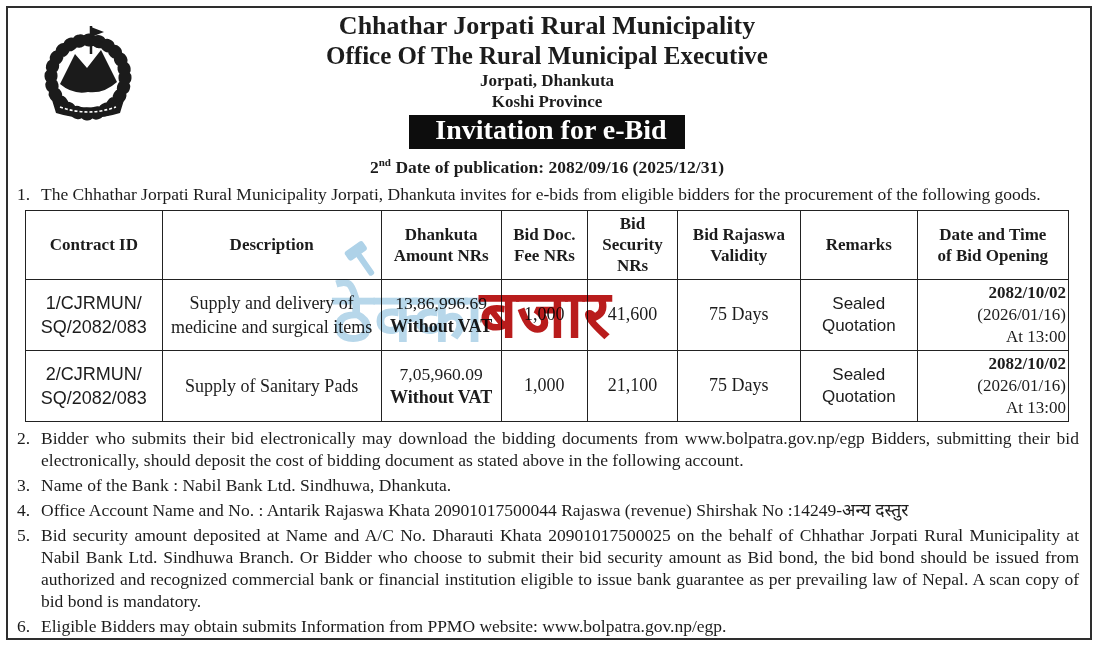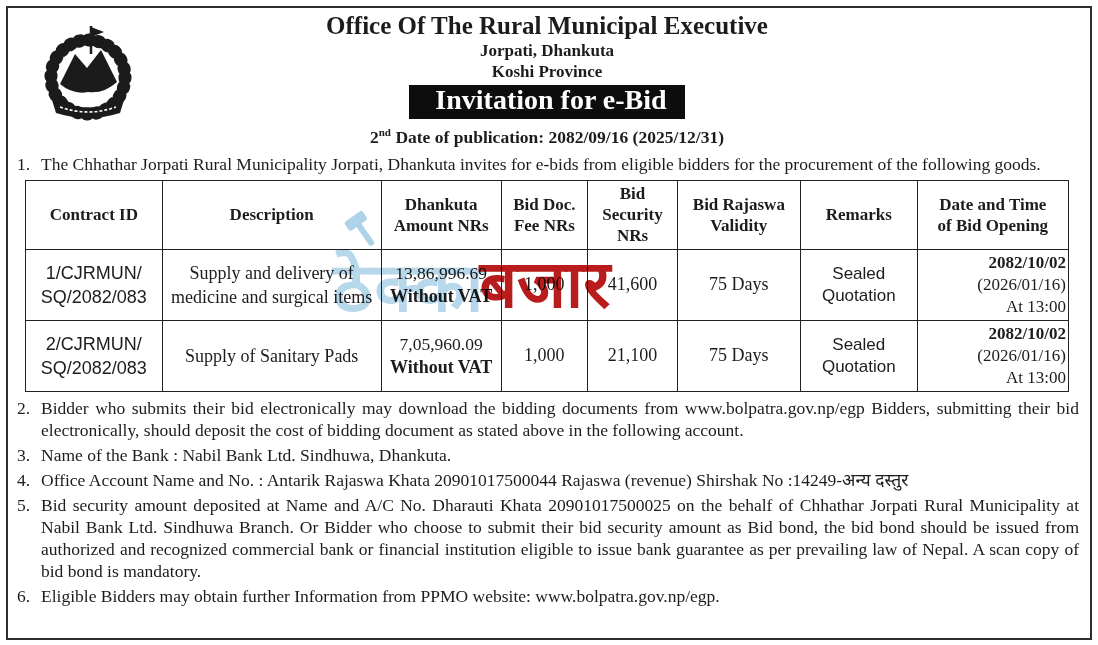--- a/index.html
+++ b/index.html
@@ -105,20 +105,21 @@
     <svg class="logo" viewBox="0 0 120 104" aria-hidden="true">
       <circle cx="60" cy="57" r="37" fill="none" stroke="#1b1b1b" stroke-width="13" stroke-dasharray="1.5 8.2" stroke-linecap="round"></circle>
       <line x1="63" y1="6" x2="63" y2="34" stroke="#1b1b1b" stroke-width="2.5"></line>
       <path d="M63 7 l13 5 -13 5 z M63 17.5 l12 4.5 -12 4.5 z" fill="#1b1b1b"></path>
       <path d="M32 64 L47 34 L59 48 L73 30 L89 62 Q76 74 60 72 Q45 75 32 64 Z" fill="#1b1b1b"></path>
       <path d="M24 80 Q60 95 96 80 L92 93 Q60 103 28 93 Z" fill="#1b1b1b"></path>
       <path d="M32 87 Q60 97 88 87" fill="none" stroke="#ffffff" stroke-width="1.6" stroke-dasharray="3 2"></path>
     </svg>
 
     <div class="head-center">
+      <div class="t-muni">Chhathar Jorpati Rural Municipality</div>
       <div class="t-office">Office Of The Rural Municipal Executive</div>
       <div class="t-sub">Jorpati, Dhankuta</div>
       <div class="t-sub">Koshi Province</div>
       <div class="invite-wrap">
         <span class="invite">Invitation for e-Bid</span>
       </div>
       <div class="pub"><span>2</span><sup>nd</sup><span> Date of publication: 2082/09/16 (2025/12/31)</span></div>
     </div>
 
     <div class="item intro">
@@ -208,18 +209,18 @@
       <div class="item">
         <span class="num">4.</span>
         <div class="txt">Office Account Name and No. : Antarik Rajaswa Khata 20901017500044  Rajaswa (revenue) Shirshak No :14249-अन्य दस्तुर</div>
       </div>
       <div class="item">
         <span class="num">5.</span>
         <div class="txt">Bid security amount deposited at Name and A/C No. Dharauti Khata 20901017500025 on the behalf of Chhathar Jorpati Rural Municipality at Nabil Bank Ltd. Sindhuwa Branch. Or Bidder who choose to submit their bid security amount as Bid bond, the bid bond should be issued from authorized and recognized commercial bank or financial institution eligible to issue bank guarantee as per prevailing law of Nepal. A scan copy of bid bond is mandatory.</div>
       </div>
       <div class="item">
         <span class="num">6.</span>
-        <div class="txt">Eligible Bidders may obtain further Information from PPMO website: www.bolpatra.gov.np/egp.</div>
+        <div class="txt">Eligible Bidders may obtain submits Information from PPMO website: www.bolpatra.gov.np/egp.</div>
       </div>
     </div>
 
   </div>
 </div>
 
 </body></html>

